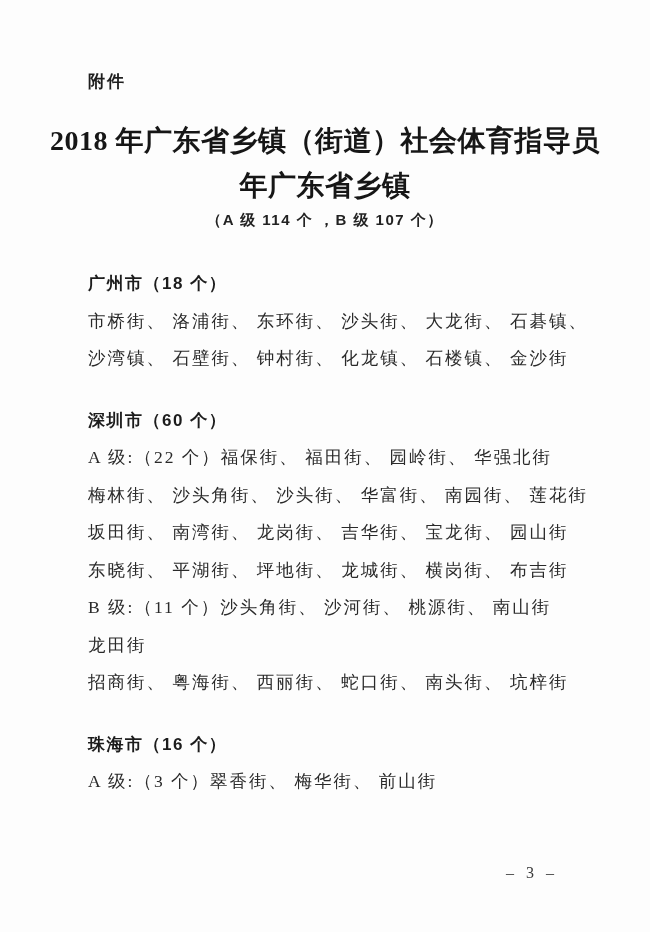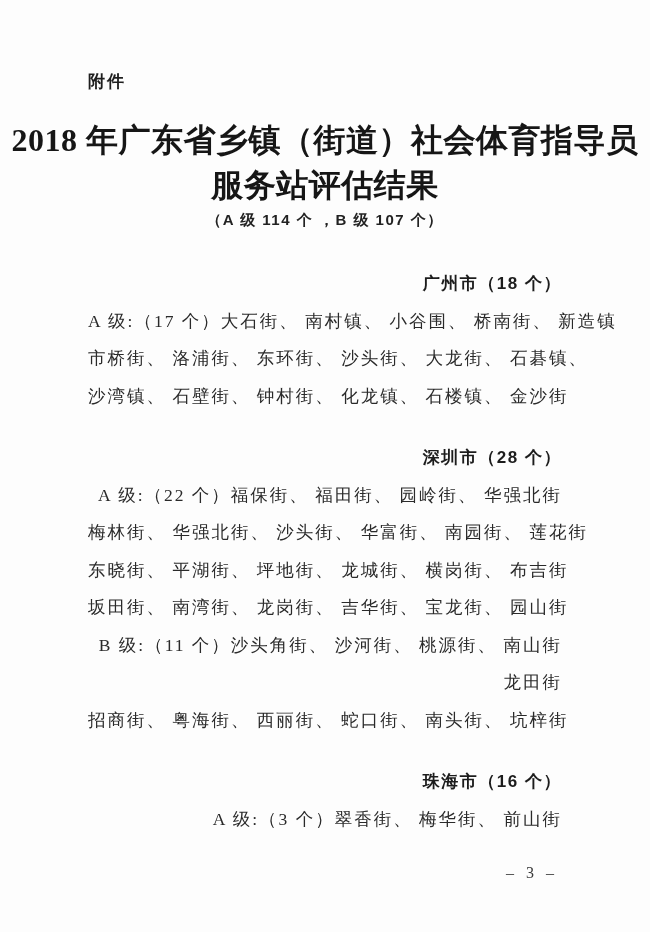--- a/index.html
+++ b/index.html
@@ -28,21 +28,21 @@
     color: #1e1e1e;
   }
   .title-block {
     position: absolute;
     left: 0;
     right: 0;
     top: 118px;
     text-align: center;
     font-family: "Liberation Serif", serif;
     font-weight: bold;
-    font-size: 32px;
+    font-size: 28px;
     line-height: 45px;
     letter-spacing: 0.5px;
     color: #161616;
   }
   .title-block .tl {
     display: block;
     white-space: nowrap;
   }
   .subtitle {
     position: absolute;
@@ -57,21 +57,20 @@
     color: #222;
   }
   .content {
     position: absolute;
     left: 88px;
     right: 88px;
     top: 265px;
   }
   .city-section {
     margin: 0 0 24px 0;
-    text-align: right;
   }
   .city-heading {
     margin: 0;
     font-family: "Liberation Sans", sans-serif;
     font-weight: bold;
     font-size: 17px;
     line-height: 37.5px;
     letter-spacing: 1.5px;
     color: #1c1c1c;
     white-space: nowrap;
@@ -98,40 +97,39 @@
 </style>
 </head>
 <body>
 
 <div class="page">
 
   <div class="attachment">附件</div>
 
   <div class="title-block">
     <span class="tl">2018 年广东省乡镇（街道）社会体育指导员</span>
-    <span class="tl">服务站评估结果</span>
+    <span class="tl">年广东省乡镇</span>
   </div>
 
   <div class="subtitle">（A 级 114 个 ，B 级 107 个）</div>
 
   <div class="content">
 
     <section class="city-section">
       <h2 class="city-heading">广州市（18 个）</h2>
-      <p class="station-line">A 级:（17 个）大石街、 南村镇、 小谷围、 桥南街、 新造镇</p>
       <p class="station-line">市桥街、 洛浦街、 东环街、 沙头街、 大龙街、 石碁镇、</p>
       <p class="station-line">沙湾镇、 石壁街、 钟村街、 化龙镇、 石楼镇、 金沙街</p>
     </section>
 
     <section class="city-section">
-      <h2 class="city-heading">深圳市（28 个）</h2>
+      <h2 class="city-heading">深圳市（60 个）</h2>
       <p class="station-line">A 级:（22 个）福保街、 福田街、 园岭街、 华强北街</p>
-      <p class="station-line">梅林街、 华强北街、 沙头街、 华富街、 南园街、 莲花街</p>
+      <p class="station-line">梅林街、 沙头角街、 沙头街、 华富街、 南园街、 莲花街</p>
+      <p class="station-line">坂田街、 南湾街、 龙岗街、 吉华街、 宝龙街、 园山街</p>
       <p class="station-line">东晓街、 平湖街、 坪地街、 龙城街、 横岗街、 布吉街</p>
-      <p class="station-line">坂田街、 南湾街、 龙岗街、 吉华街、 宝龙街、 园山街</p>
       <p class="station-line">B 级:（11 个）沙头角街、 沙河街、 桃源街、 南山街</p>
       <p class="station-line">龙田街</p>
       <p class="station-line">招商街、 粤海街、 西丽街、 蛇口街、 南头街、 坑梓街</p>
     </section>
 
     <section class="city-section">
       <h2 class="city-heading">珠海市（16 个）</h2>
       <p class="station-line">A 级:（3 个）翠香街、 梅华街、 前山街</p>
     </section>
 

